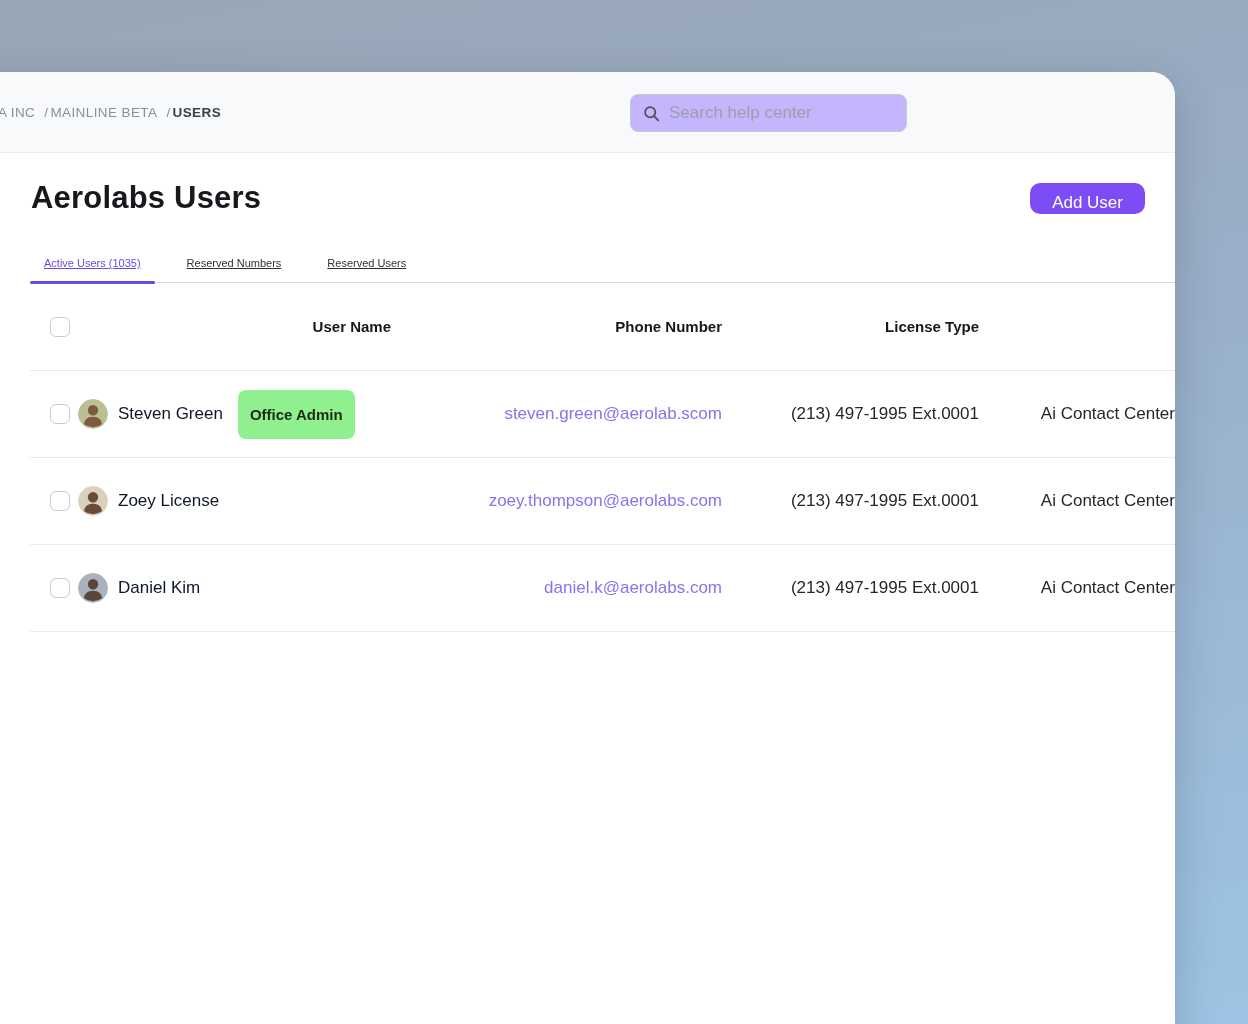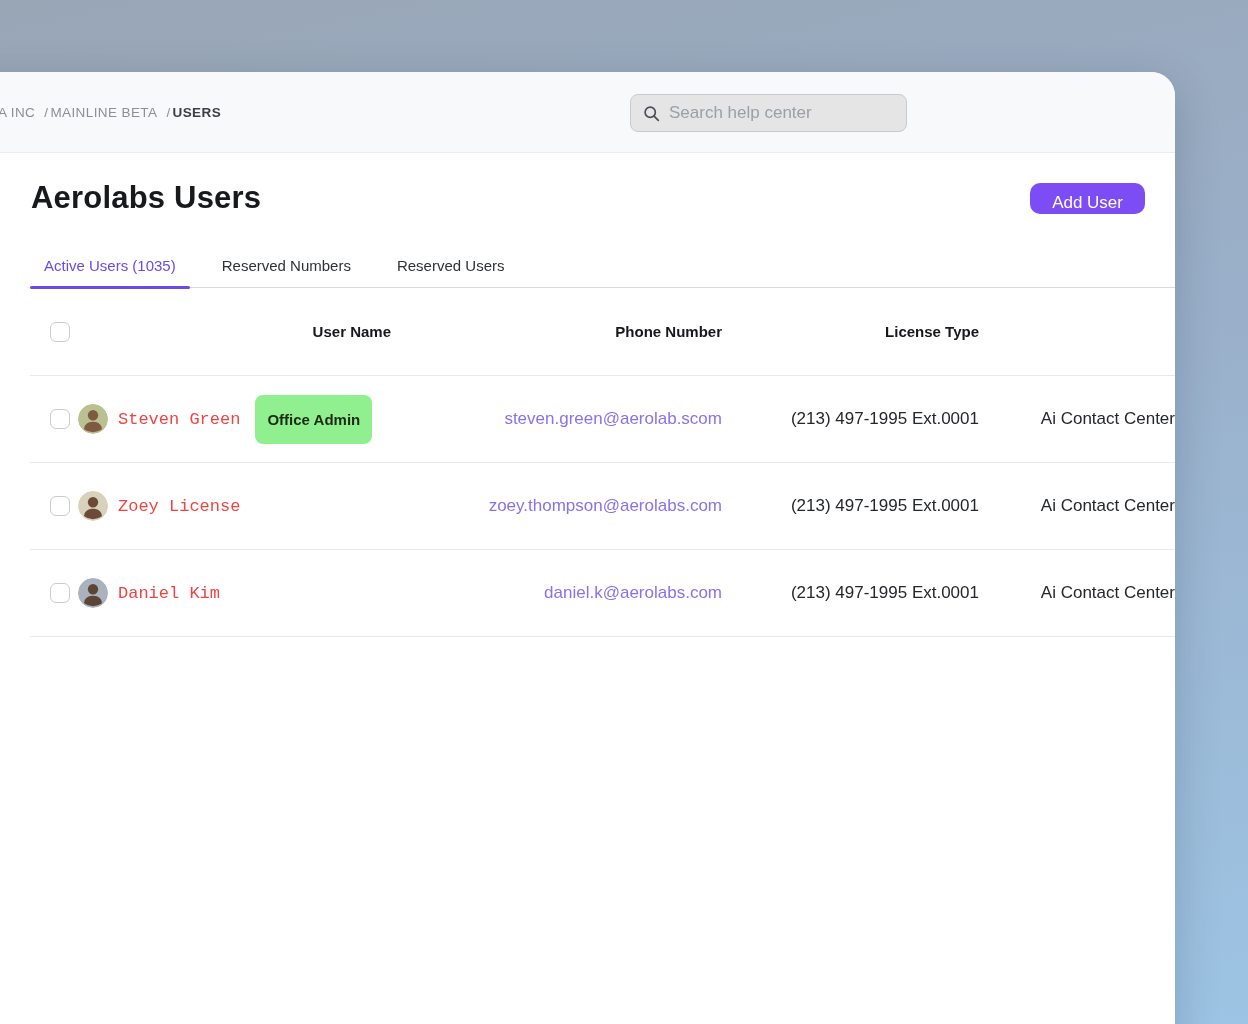--- a/index.html
+++ b/index.html
@@ -11,56 +11,56 @@
     background:#fff; border-radius:24px; box-shadow:0 12px 44px rgba(30,40,60,.22); overflow:hidden; }
 
   
   .topbar { height:81px; background:#f8f9fa; border-bottom:1px solid #ebedef;
     display:flex; align-items:center; position:relative; padding-left:58px; }
   .breadcrumb { display:flex; align-items:center; font-size:13.5px; letter-spacing:.4px;
     color:#8b9097; text-transform:uppercase; white-space:nowrap; }
   .breadcrumb .sep { margin:0 2px 0 9px; color:#8b9097; }
   .breadcrumb .crumb-current { color:#3c4046; font-weight:600; }
   .searchbox { position:absolute; left:690px; top:22px; width:277px; height:38px;
-    background:#e5e5e5; border:1px solid #c7cad0; border-radius:8px;
+    background:#c4b5fd; border:1px solid #c7cad0; border-radius:8px;
     display:flex; align-items:center; padding:0 12px; gap:9px; }
   .searchbox svg { flex:0 0 auto; }
   .searchbox input { border:none; outline:none; background:transparent; width:100%;
     font-size:17px; color:#3c4046; font-family:"Liberation Sans", sans-serif; }
   .searchbox input::placeholder { color:#9aa0a8; }
 
   
   .title-row { display:flex; align-items:center; justify-content:space-between;
     margin:27px 30px 0 91px; }
   .page-title { font-size:31px; font-weight:700; color:#17191d; letter-spacing:.2px; }
   .add-user-btn { background:var(--accent,#7c4df5); color:#fff; font-size:17px;
     font-family:"Liberation Sans", sans-serif; border:none; border-radius:10px;
     padding:10px 22px; height:31px; cursor:pointer; }
 
   
   .main { margin-left:90px; }
   .tabbar { display:flex; gap:18px; margin-top:32px; border-bottom:1px solid #d8dadd; }
-  .tab { font-size:15px; color:#2e3237; padding:9px 14px 13px; cursor:pointer;
-    position:relative; white-space:nowrap; }
+  .tab { font-size:11px; color:#2e3237; padding:9px 14px 13px; cursor:pointer;
+    position:relative; white-space:nowrap;text-decoration:underline; }
   .tab.active { color:var(--tab-accent,#6d49e8); }
   .tab.active::after { content:""; position:absolute; left:0; right:0; bottom:-2px;
     height:3px; border-radius:2px; background:var(--tab-accent,#6d49e8); }
 
   .grid-row { display:grid; grid-template-columns:28px 313px 331px 257px 1fr;
     align-items:center; padding-left:20px;text-align:right; }
   .thead { height:88px; border-bottom:1px solid #e7e8ea; }
   .thead .col-label { font-size:15px; font-weight:700; color:#16181b; }
   .trow { height:87px; border-bottom:1px solid #e9eaec; }
 
   .checkbox { width:20px; height:20px; border:1.5px solid #c9ccd2; border-radius:6px;
     background:#fff; cursor:pointer; display:inline-block; }
 
   .name-cell { display:flex; align-items:center; gap:10px; }
   .avatar { width:30px; height:30px; border-radius:50%; overflow:hidden; flex:0 0 auto; }
-  .user-name { font-size:17px; color:#ef4444;font-family:Liberation Mono, monospace; }
+  .user-name { font-size:17px; color:#0f172a; }
   .role-badge { margin-left:5px; background:var(--badge-bg,#90ef8f); color:var(--badge-fg,#1c2b12);
     font-size:15px; font-weight:700; padding:16px 12px; border-radius:8px; white-space:nowrap; }
 
   .cell-indent { padding-left:11px; }
   .email-link { font-size:17px; color:var(--email-color,#8673f0); text-decoration:none; cursor:pointer;margin-left:40px; }
   .cell-text { font-size:17px; color:#24272b; }
 </style>
 </head>
 <body>
 

